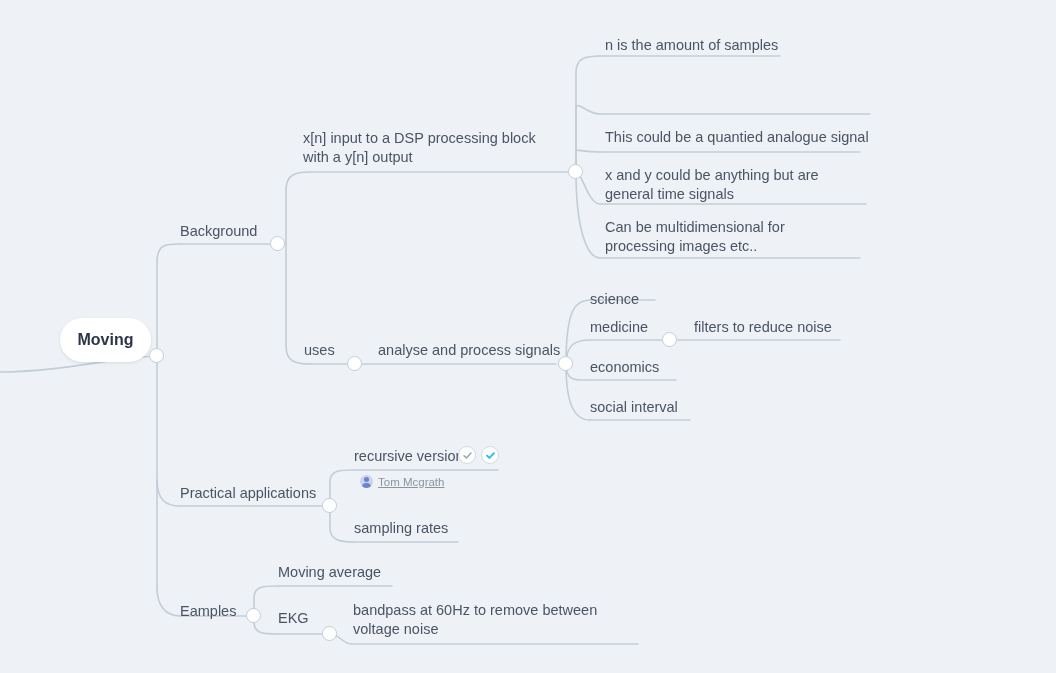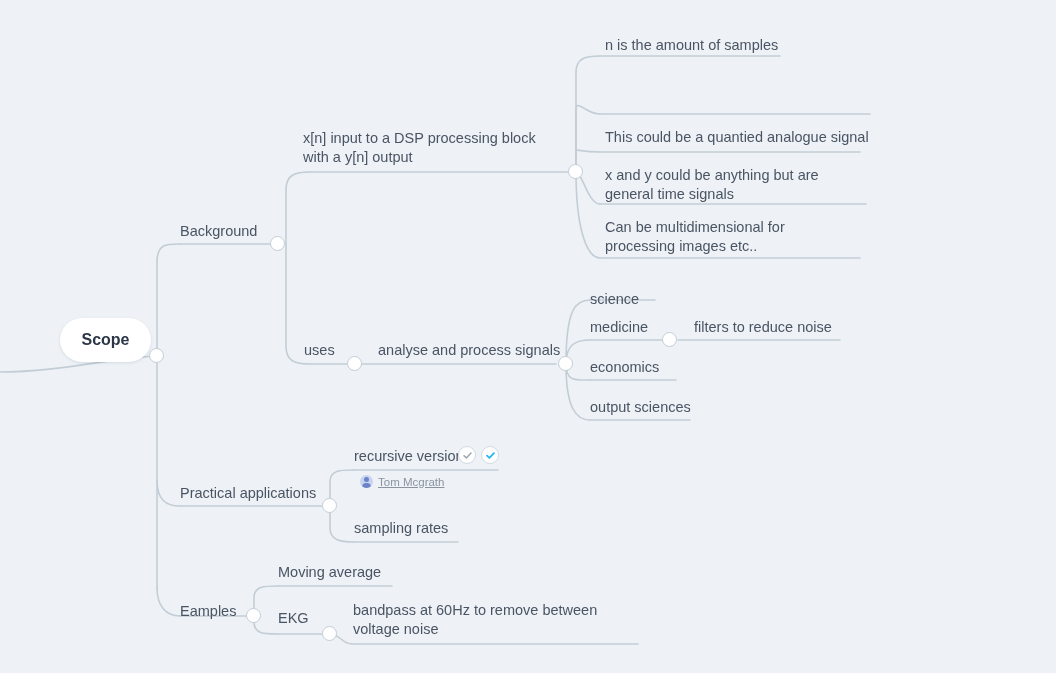--- a/index.html
+++ b/index.html
@@ -118,21 +118,21 @@
 
       <path d="M254,616 L254,622 C254,634 264,634 278,634"></path>
       <path d="M278,634 L322,634"></path>
 
       <path d="M330,634 C340,634 342,644 352,644"></path>
       <path d="M352,644 L638,644"></path>
     </g>
   </svg>
 
   <div class="root" style="left:60px;top:318px;width:91px;height:44px;">
-    <span>Scope</span>
+    <span>Moving</span>
   </div>
 
   <div class="dot" style="left:149px;top:348px;"></div>
   <div class="dot" style="left:270px;top:236px;"></div>
   <div class="dot" style="left:568px;top:164px;"></div>
   <div class="dot" style="left:347px;top:356px;"></div>
   <div class="dot" style="left:558px;top:356px;"></div>
   <div class="dot" style="left:662px;top:332px;"></div>
   <div class="dot" style="left:322px;top:498px;"></div>
   <div class="dot" style="left:246px;top:608px;"></div>
@@ -160,21 +160,21 @@
   <div class="node w-narrow" style="left:378px;top:341px;">analyse and process signals</div>
 
   <div class="node w-narrow" style="left:590px;top:290px;">science</div>
 
   <div class="node w-narrow" style="left:590px;top:318px;">medicine</div>
 
   <div class="node w-narrow" style="left:694px;top:318px;">filters to reduce noise</div>
 
   <div class="node w-narrow" style="left:590px;top:358px;">economics</div>
 
-  <div class="node w-narrow" style="left:590px;top:398px;">output sciences</div>
+  <div class="node w-narrow" style="left:590px;top:398px;">social interval</div>
 
   <div class="node w-narrow" style="left:354px;top:447px;">recursive version</div>
 
   <div class="badges" style="left:458px;top:446px;">
     <span class="badge">
       <svg width="11" height="11" viewBox="0 0 12 12" aria-hidden="true">
         <path d="M2.2 6.2 L4.8 8.6 L9.8 3.4" fill="none" stroke="#9aa5b1" stroke-width="1.6" stroke-linecap="round" stroke-linejoin="round"></path>
       </svg>
     </span>
     <span class="badge">

